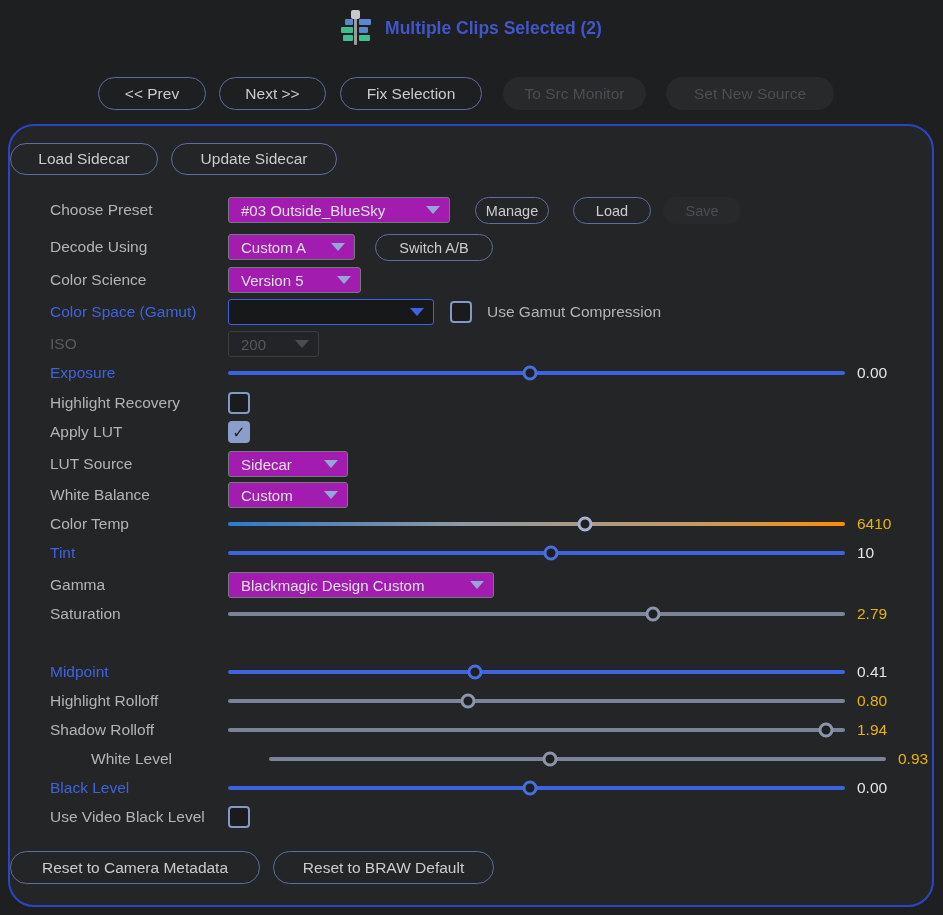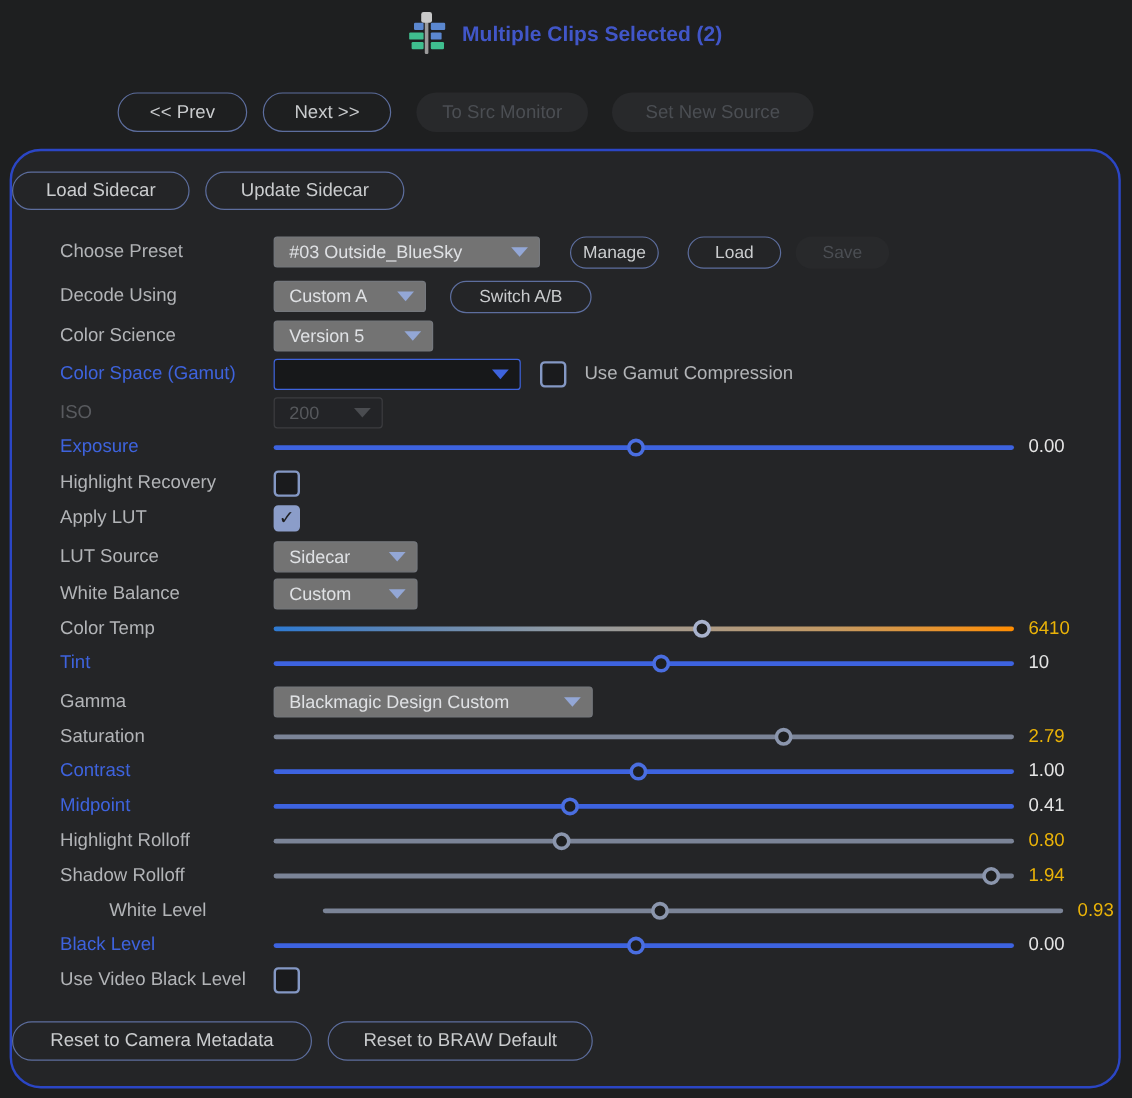--- a/index.html
+++ b/index.html
@@ -30,21 +30,21 @@
     color:#caccce;font-size:15.5px;cursor:pointer;white-space:nowrap;}
   .btn.disabled{background:#28292b;border:none;color:#4b4e53;cursor:default;}
   
   .panel{position:absolute;left:8px;top:124px;width:926px;height:783px;
     box-sizing:border-box;background:#242527;border:2px solid #2b46c5;border-radius:26px;}
   .row{position:absolute;left:0;right:0;}
   .lbl{position:absolute;left:40px;color:#b2b4b7;font-size:15.5px;white-space:nowrap;}
   .lbl.accent{color:#3e63dd;}
   .lbl.disabled{color:#595b5f;}
   
-  .dd{position:absolute;box-sizing:border-box;height:26px;background:#737373;
+  .dd{position:absolute;box-sizing:border-box;height:26px;background:#a21caf;
     border:1px solid #75787d;border-radius:3px;color:#dfe1e4;font-size:15px;
     display:flex;align-items:center;padding:0 9px 0 12px;cursor:pointer;}
   .dd .arrow{margin-left:auto;width:0;height:0;border-left:7px solid transparent;
     border-right:7px solid transparent;border-top:8px solid #93a7d6;}
   .dd.blue{border-color:#3e63dd;background:#17181a;}
   .dd.blue .arrow{border-top-color:#3e63dd;}
   .dd.disabled{border-color:#3c3d40;background:#232427;color:#56585c;cursor:default;}
   .dd.disabled .arrow{border-top-color:#4a4c50;}
   
   .btn.sm{height:27px;border-radius:14px;font-size:14.5px;border-color:#5d6e9e;}
@@ -82,20 +82,21 @@
     <div class="ci-bar ci-r3"></div>
     <div class="ci-line"></div>
     <div class="ci-knob"></div>
   </div>
   <div class="title">Multiple Clips Selected (2)</div>
 </div>
 
 <div class="nav">
   <div class="btn" style="width:108px;">&lt;&lt; Prev</div>
   <div class="btn" style="width:107px;margin-left:13px;">Next &gt;&gt;</div>
+  <div class="btn" style="width:142px;margin-left:14px;">Fix Selection</div>
   <div class="btn disabled" style="width:143px;margin-left:21px;">To Src Monitor</div>
   <div class="btn disabled" style="width:168px;margin-left:20px;">Set New Source</div>
 </div>
 
 <div class="panel">
 
   <div class="row centered" style="top:17px;">
     <div class="btn" style="width:148px;height:32px;">Load Sidecar</div>
     <div class="btn" style="width:166px;height:32px;">Update Sidecar</div>
   </div>
@@ -209,28 +210,20 @@
 
   <div class="row" style="top:476px;height:24px;">
     <div class="lbl" style="line-height:24px;">Saturation</div>
     <div class="slider" style="--frac: 0.689;">
       <div class="track"></div>
       <div class="thumb"></div>
     </div>
     <div class="val" style="line-height:24px;">2.79</div>
   </div>
 
-  <div class="row" style="top:505px;height:24px;">
-    <div class="lbl accent" style="line-height:24px;">Contrast</div>
-    <div class="slider blue" style="--frac: 0.493;">
-      <div class="track"></div>
-      <div class="thumb"></div>
-    </div>
-    <div class="val accent" style="line-height:24px;">1.00</div>
-  </div>
 
   <div class="row" style="top:534px;height:24px;">
     <div class="lbl accent" style="line-height:24px;">Midpoint</div>
     <div class="slider blue" style="--frac: 0.4;">
       <div class="track"></div>
       <div class="thumb"></div>
     </div>
     <div class="val accent" style="line-height:24px;">0.41</div>
   </div>
 

